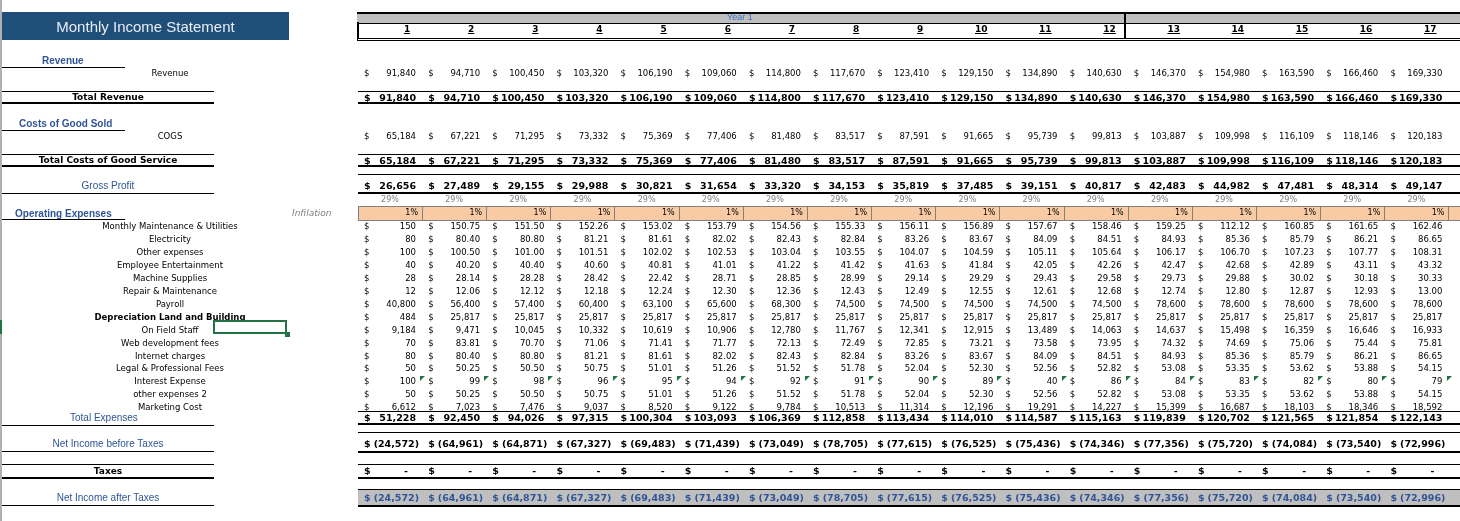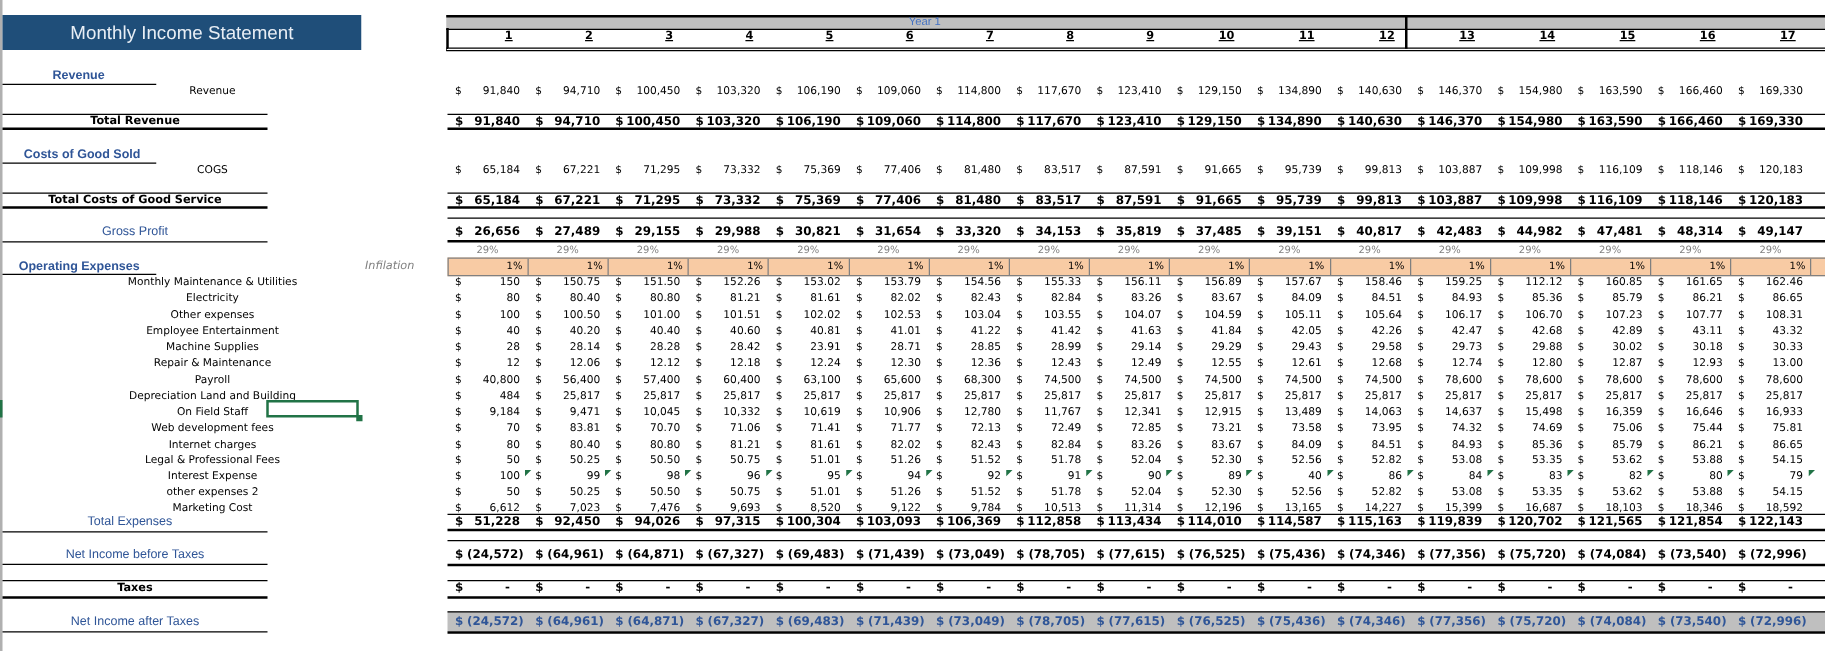--- a/index.html
+++ b/index.html
@@ -65,21 +65,21 @@
 <div class="abs inflation-label">Infilation</div>
 
 <div id="expense-labels">
     <div class="abs item-label" style="top: 221px;">Monthly Maintenance &amp; Utilities</div>
     <div class="abs item-label" style="top: 233.95px;">Electricity</div>
     <div class="abs item-label" style="top: 246.9px;">Other expenses</div>
     <div class="abs item-label" style="top: 259.85px;">Employee Entertainment</div>
     <div class="abs item-label" style="top: 272.8px;">Machine Supplies</div>
     <div class="abs item-label" style="top: 285.75px;">Repair &amp; Maintenance</div>
     <div class="abs item-label" style="top: 298.7px;">Payroll</div>
-    <div class="abs item-label" style="top: 311.65px;">Depreciation Land and Building</div>
+    <div class="abs item-label" style="top: 311.65px; font-weight: bold;">Depreciation Land and Building</div>
     <div class="abs item-label" style="top: 324.6px;">On Field Staff</div>
     <div class="abs item-label" style="top: 337.55px;">Web development fees</div>
     <div class="abs item-label" style="top: 350.5px;">Internet charges</div>
     <div class="abs item-label" style="top: 363.45px;">Legal &amp; Professional Fees</div>
     <div class="abs item-label" style="top: 376.4px;">Interest Expense</div>
     <div class="abs item-label" style="top: 389.35px;">other expenses 2</div>
     <div class="abs item-label" style="top: 402.3px;">Marketing Cost</div>
   </div>
 
 <div class="abs sel-cell"></div>
@@ -842,21 +842,21 @@
       <div class="cell" style="left: 128.3px;">
         <span class="d">$</span>
         <span class="v">28.28</span>
       </div>
       <div class="cell" style="left: 192.45px;">
         <span class="d">$</span>
         <span class="v">28.42</span>
       </div>
       <div class="cell" style="left: 256.6px;">
         <span class="d">$</span>
-        <span class="v">23.91</span>
+        <span class="v">22.42</span>
       </div>
       <div class="cell" style="left: 320.75px;">
         <span class="d">$</span>
         <span class="v">28.71</span>
       </div>
       <div class="cell" style="left: 384.9px;">
         <span class="d">$</span>
         <span class="v">28.85</span>
       </div>
       <div class="cell" style="left: 449.05px;">
@@ -1555,21 +1555,21 @@
       <div class="cell" style="left: 64.15px;">
         <span class="d">$</span>
         <span class="v">7,023</span>
       </div>
       <div class="cell" style="left: 128.3px;">
         <span class="d">$</span>
         <span class="v">7,476</span>
       </div>
       <div class="cell" style="left: 192.45px;">
         <span class="d">$</span>
-        <span class="v">9,693</span>
+        <span class="v">9,037</span>
       </div>
       <div class="cell" style="left: 256.6px;">
         <span class="d">$</span>
         <span class="v">8,520</span>
       </div>
       <div class="cell" style="left: 320.75px;">
         <span class="d">$</span>
         <span class="v">9,122</span>
       </div>
       <div class="cell" style="left: 384.9px;">
@@ -1583,21 +1583,21 @@
       <div class="cell" style="left: 513.2px;">
         <span class="d">$</span>
         <span class="v">11,314</span>
       </div>
       <div class="cell" style="left: 577.35px;">
         <span class="d">$</span>
         <span class="v">12,196</span>
       </div>
       <div class="cell" style="left: 641.5px;">
         <span class="d">$</span>
-        <span class="v">13,165</span>
+        <span class="v">19,291</span>
       </div>
       <div class="cell" style="left: 705.65px;">
         <span class="d">$</span>
         <span class="v">14,227</span>
       </div>
       <div class="cell" style="left: 769.8px;">
         <span class="d">$</span>
         <span class="v">15,399</span>
       </div>
       <div class="cell" style="left: 833.95px;">

